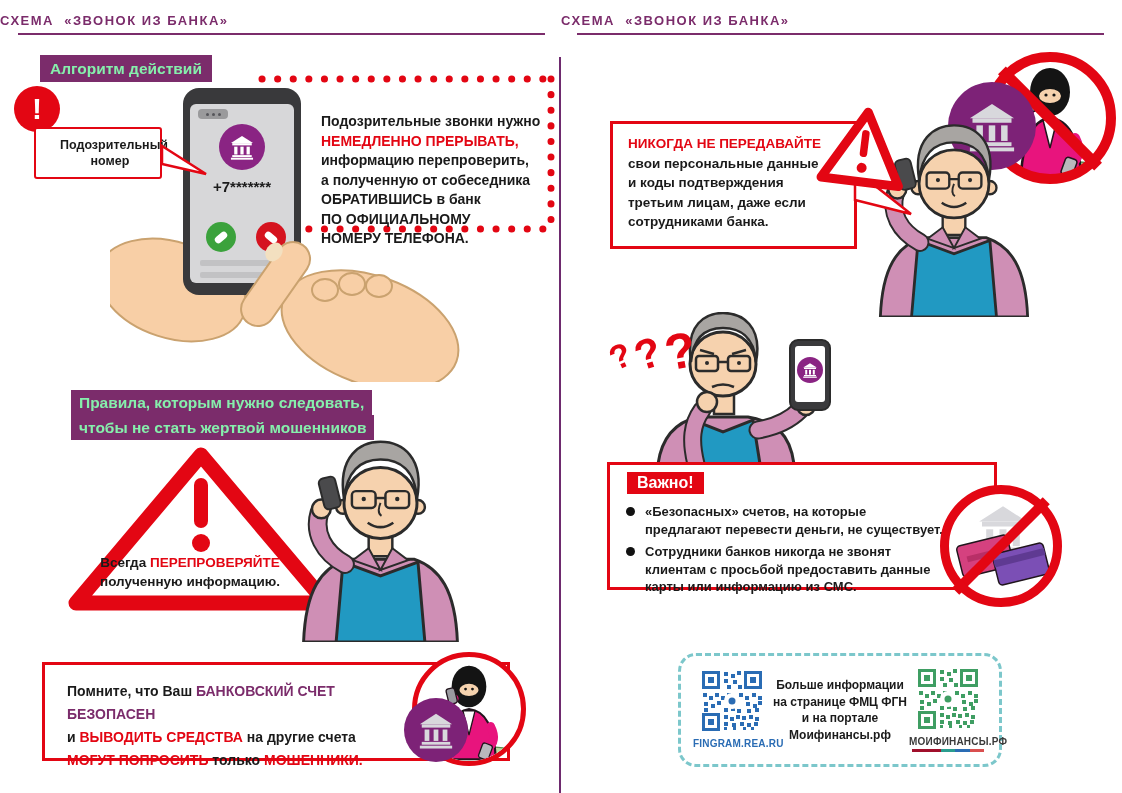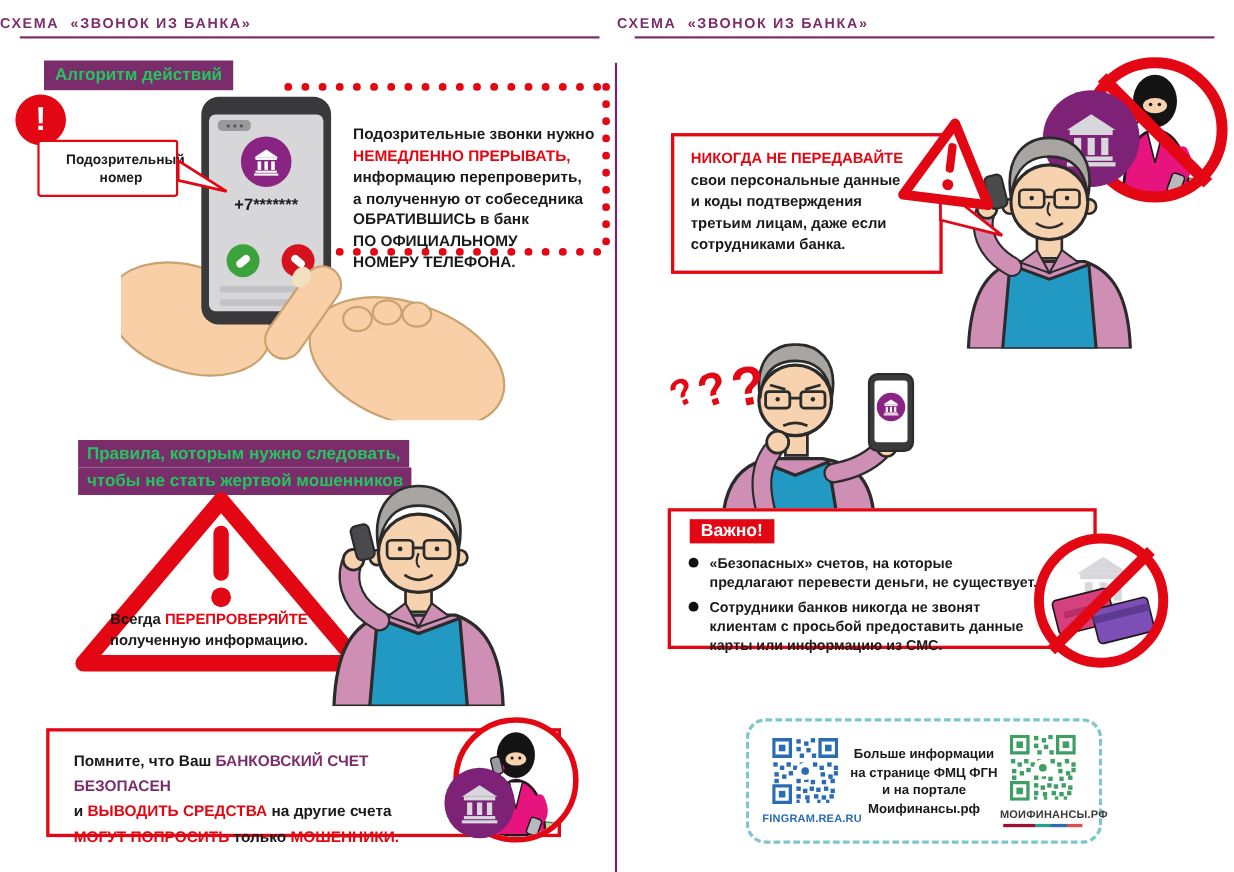--- a/index.html
+++ b/index.html
@@ -6,21 +6,21 @@
   #canvas{position:relative;width:1122px;height:793px;background:#fff;overflow:hidden;
           font-family:"Liberation Sans",sans-serif;color:#1a1a1a;}
   .abs{position:absolute;}
   .b{font-weight:700;}
   .red{color:#e30613;}
   .purple-t{color:#7b2c6b;}
   .page-title{width:561px;text-align:left;font-size:13px;font-weight:700;color:#7b2c6b;
               letter-spacing:1.5px;white-space:pre;}
   .title-rule{height:2px;background:#7b2c6b;}
   .divider{width:2px;background:#6e2a6e;}
-  .banner{background:#7b2c6b;color:#22c55e;font-weight:700;padding:3px 10px;font-size:15.5px;line-height:21px;display:inline-block;}
+  .banner{background:#7b2c6b;color:#86efac;font-weight:700;padding:3px 10px;font-size:15.5px;line-height:21px;display:inline-block;}
   .callout{background:#fff;border:2.5px solid #e30613;border-radius:3px;text-align:center;padding-left:24px;}
   .excl-circle{background:#e30613;color:#fff;border-radius:50%;display:flex;align-items:center;justify-content:center;
                font-weight:800;}
   .phone{background:#39393b;border-radius:16px;}
   .phone-screen{position:absolute;left:7px;top:16px;right:7px;bottom:12px;background:#d7d7d9;border-radius:6px;}
   .speaker{position:absolute;left:8px;top:5px;width:30px;height:10px;background:#9a9a9c;border-radius:4px;
            display:flex;align-items:center;justify-content:center;gap:3px;}
   .speaker i{width:3px;height:3px;border-radius:50%;background:#55555a;display:block;}
   .call-btn{position:absolute;width:30px;height:30px;border-radius:50%;}
   .pill{position:absolute;left:8px;top:12px;width:14px;height:7px;background:#fff;border-radius:4px;}
@@ -256,21 +256,21 @@
     <div class="abs dotted-text" style="left:321px;top:90px;width:235px;">
       <div>Подозрительные звонки нужно</div>
       <div class="red">НЕМЕДЛЕННО ПРЕРЫВАТЬ,</div>
       <div>информацию перепроверить,</div>
       <div>а полученную от собеседника</div>
       <div>ОБРАТИВШИСЬ в банк</div>
       <div>ПО ОФИЦИАЛЬНОМУ</div>
       <div>НОМЕРУ ТЕЛЕФОНА.</div>
     </div>
 
-    <div class="abs" style="left:40px;top:400px;padding-left:31px;">
+    <div class="abs" style="left:40px;top:390px;padding-left:31px;">
       <span class="banner" style="display:block;width:fit-content;padding:2px 8px;">Правила, которым нужно следовать,</span>
       <span class="banner" style="display:block;width:fit-content;padding:2px 8px;">чтобы не стать жертвой мошенников</span>
     </div>
 
     <svg class="abs" style="left:62px;top:443px;" width="278" height="172" viewBox="0 0 278 172">
       <polygon points="139,12 264,160 14,160" fill="#fff" stroke="#e30613" stroke-width="15" stroke-linejoin="round"></polygon>
       <rect x="132" y="35" width="14" height="50" rx="7" fill="#e30613"></rect>
       <circle cx="139" cy="100" r="9" fill="#e30613"></circle>
     </svg>
     <div class="abs b" style="left:85px;top:553px;width:210px;text-align:center;font-size:13.5px;line-height:19px;">

